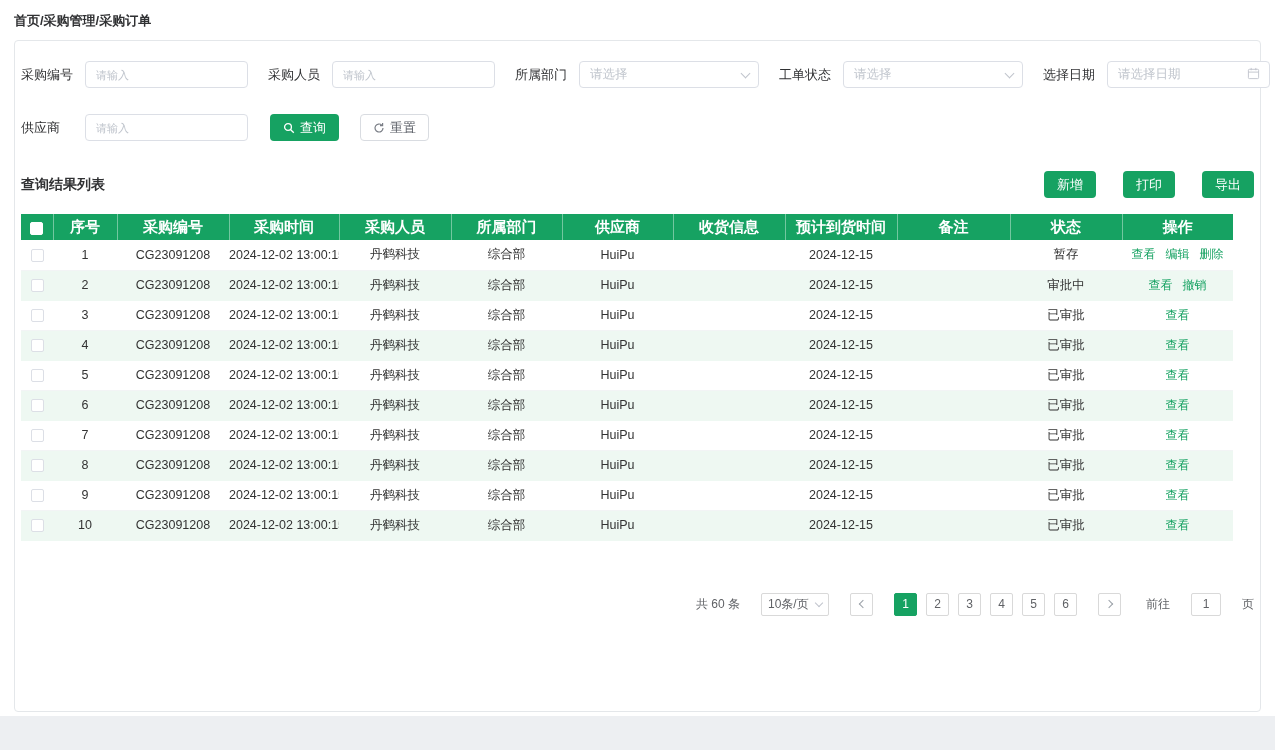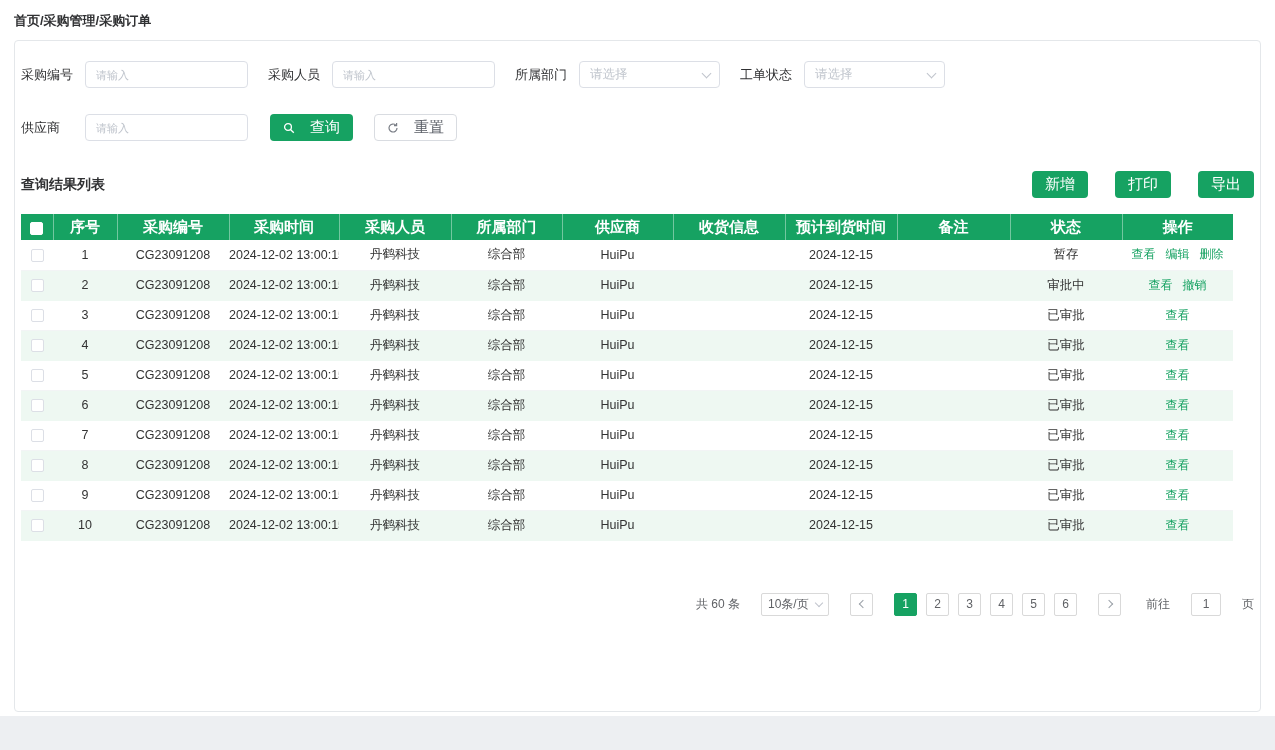--- a/index.html
+++ b/index.html
@@ -9,26 +9,26 @@
   .app{ background:#fff; height:716px; overflow:hidden; }
   .breadcrumb{ font-size:13px; font-weight:bold; color:#303133; padding:12px 0 0 14px; }
   .panel{ margin:10px 14px 0; background:#fff; border:1px solid #e4e7ea; border-radius:4px; height:672px; padding:20px 6px; }
 
   
   .filter-row{ display:flex; align-items:center; margin-bottom:26px; }
   .filter-item{ display:flex; align-items:center; margin-right:20px; }
   .filter-item label{ width:56px; font-size:13px; color:#303133; margin-right:8px; white-space:nowrap; }
   .inp{ width:163px; height:27px; border:1px solid #dcdfe6; border-radius:4px; padding:0 10px; font-size:11px; color:#333; font-family:inherit; background:#fff; outline:none; }
   .inp::placeholder{ color:#bfc4cc; }
-  .selbox{ width:141px; height:27px; border:1px solid #dcdfe6; border-radius:4px; padding:0 9px 0 10px; display:flex; align-items:center; justify-content:space-between; background:#fff; cursor:pointer; }
+  .selbox{ width:180px; height:27px; border:1px solid #dcdfe6; border-radius:4px; padding:0 9px 0 10px; display:flex; align-items:center; justify-content:space-between; background:#fff; cursor:pointer; }
   .selbox .ph{ font-size:12.5px; color:#bfc4cc; }
   .chev{ width:7px; height:7px; border-right:1.3px solid #c0c4cc; border-bottom:1.3px solid #c0c4cc; transform:rotate(45deg); margin-top:-3px; flex:none; }
   .datebox{ width:163px; }
 
-  .btn{ height:27px; border:none; border-radius:4px; font-size:15px; font-family:inherit; cursor:pointer; display:inline-flex; align-items:center; justify-content:center; gap:15px; }
+  .btn{ height:27px; border:none; border-radius:4px; font-size:13px; font-family:inherit; cursor:pointer; display:inline-flex; align-items:center; justify-content:center; gap:5px; }
   .btn-green{ background:var(--accent); color:#fff; padding:0 13px; }
   .btn-plain{ background:#fff; color:#5a5e66; border:1px solid #d9dce1; padding:0 12px; }
   .btn .ico{ display:inline-flex; }
 
   
   .results-head{ display:flex; align-items:center; justify-content:space-between; margin-top:30px; }
   .results-title{ font-size:14px; font-weight:bold; color:#303133; }
   .actions{ display:flex; gap:27px; }
 
   
@@ -76,20 +76,34 @@
         <div class="selbox">
           <span class="ph">请选择</span>
           <span class="chev"></span>
         </div>
       </div>
       <div class="filter-item">
         <label>工单状态</label>
         <div class="selbox">
           <span class="ph">请选择</span>
           <span class="chev"></span>
+        </div>
+      </div>
+      <div class="filter-item">
+        <label>选择日期</label>
+        <div class="selbox datebox">
+          <span class="ph">请选择日期</span>
+          <span class="ico">
+            <svg width="13" height="13" viewBox="0 0 14 14">
+                <rect x="1.5" y="2.5" width="11" height="10" rx="1" fill="none" stroke="#c0c4cc"></rect>
+                <line x1="1.5" y1="5.5" x2="12.5" y2="5.5" stroke="#c0c4cc"></line>
+                <line x1="4.5" y1="1" x2="4.5" y2="3.5" stroke="#c0c4cc"></line>
+                <line x1="9.5" y1="1" x2="9.5" y2="3.5" stroke="#c0c4cc"></line>
+              </svg>
+          </span>
         </div>
       </div>
     </div>
 
     <div class="filter-row">
       <div class="filter-item">
         <label>供应商</label>
         <input class="inp" placeholder="请输入" style="">
       </div>
       <button class="btn btn-green" style="margin-left:2px;">

